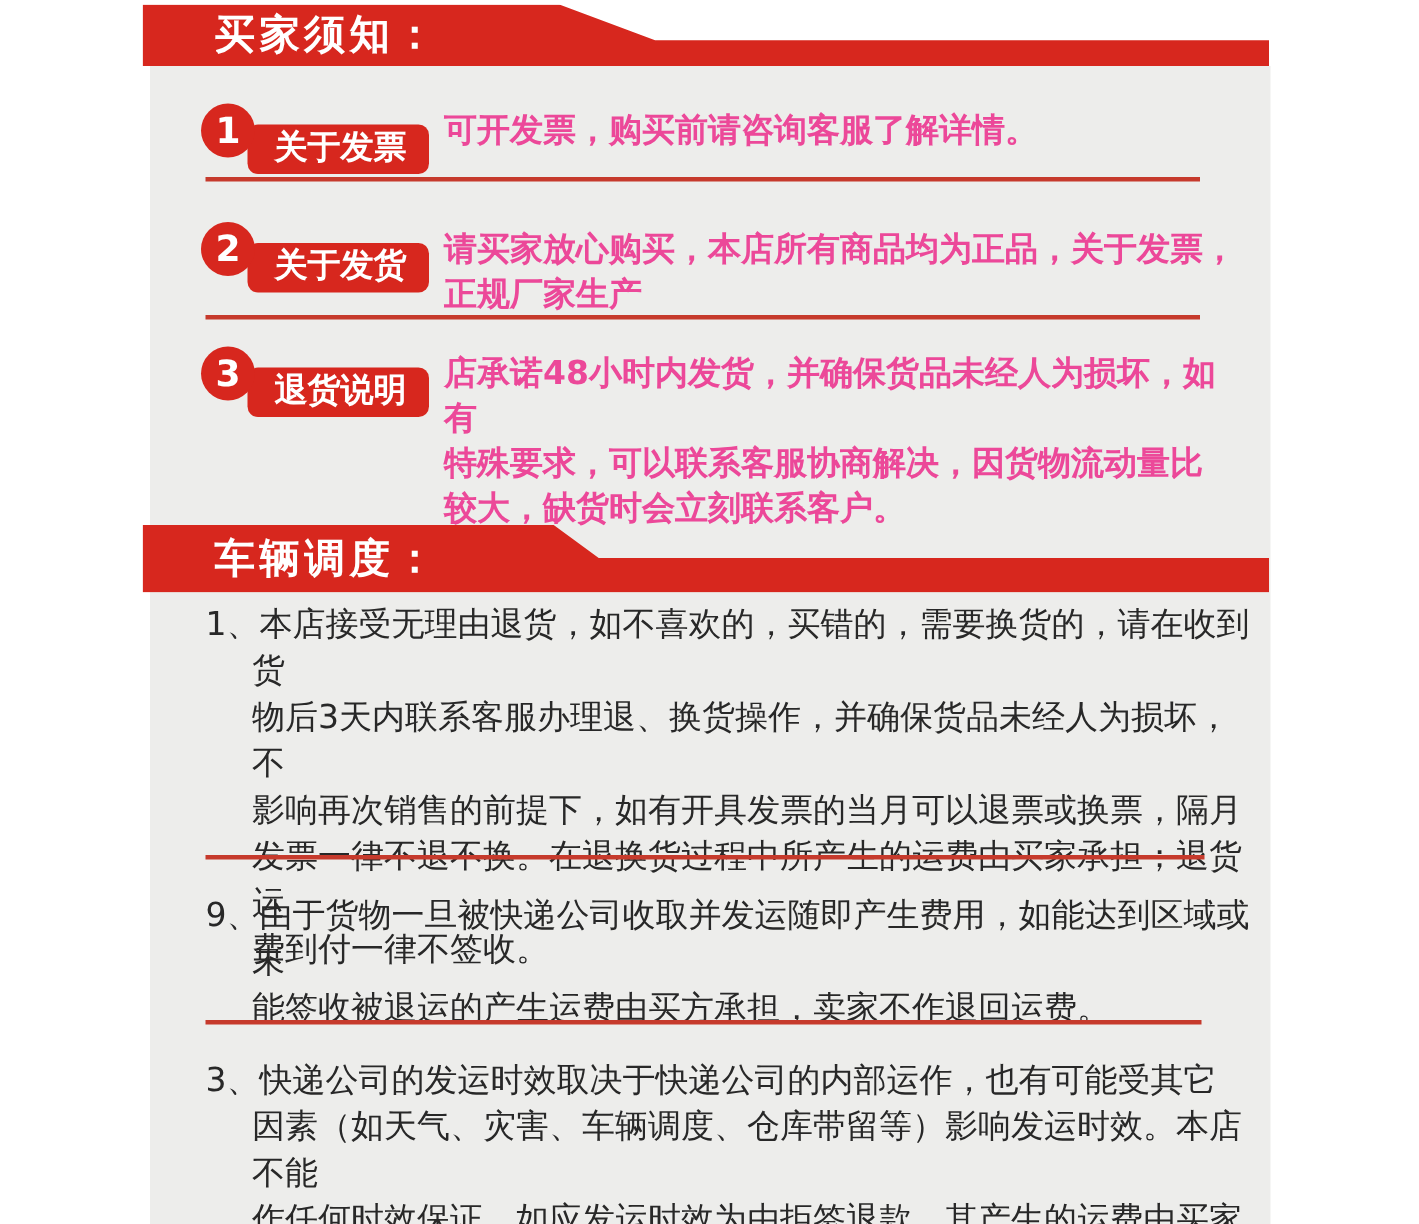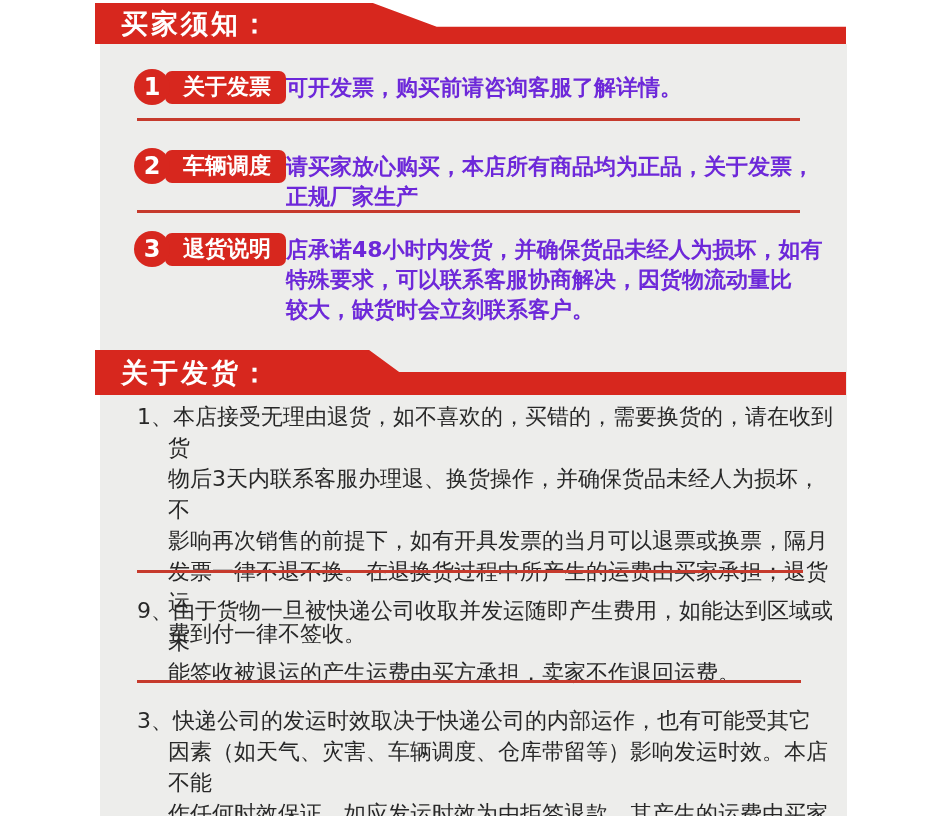--- a/index.html
+++ b/index.html
@@ -8,48 +8,48 @@
     font-family:"DejaVu Sans","Liberation Sans",sans-serif;overflow:hidden;
   }
   .panel{
     position:absolute;left:100px;top:44px;width:747px;height:772px;
     background:#ededeb;
   }
   .banner{
     position:absolute;left:95px;width:751px;background:#d7271e;color:#ffffff;
   }
   .banner-title{
-    display:block;padding-left:26px;font-weight:bold;font-size:27px;
+    display:block;padding-left:48px;font-weight:bold;font-size:27px;
     letter-spacing:3px;white-space:nowrap;
   }
   .banner1{top:3px;height:41px;
     clip-path:polygon(0 0,37% 0,45.5% 58%,100% 58%,100% 100%,0 100%);}
   .banner1 .banner-title{line-height:41px;}
   .banner2{top:350px;height:45px;
     clip-path:polygon(0 0,36.5% 0,40.5% 49%,100% 49%,100% 100%,0 100%);}
   .banner2 .banner-title{line-height:45px;}
 
   .notice-item{
     position:absolute;left:134px;width:690px;
     display:flex;align-items:flex-start;
   }
   .item1{top:69px;} .item2{top:148px;} .item3{top:231px;}
   .num-badge{
     flex:none;width:36px;height:36px;border-radius:50%;background:#d7271e;
     color:#fff;font-weight:bold;font-size:24px;display:flex;
     align-items:center;justify-content:center;position:relative;z-index:2;
   }
   .item-tag{
-    flex:none;margin-left:-5px;margin-top:2px;background:#d7271e;color:#fff;
+    flex:none;margin-left:-5px;margin-top:14px;background:#d7271e;color:#fff;
     font-weight:bold;font-size:22px;line-height:24px;padding:4px 15px 5px 18px;
     border-radius:7px;position:relative;z-index:1;white-space:nowrap;
   }
   .item-text{
-    padding-top:4px;font-size:22px;font-weight:bold;
-    color:#6d28d9;line-height:30px;white-space:pre-line;
+    margin-left:10px;padding-top:4px;font-size:22px;font-weight:bold;
+    color:#ec4899;line-height:30px;white-space:pre-line;
   }
 
   .sep{position:absolute;left:137px;width:663px;height:3px;background:#c63a2c;}
   .sep1{top:118px;} .sep2{top:210px;}
   .sep3{top:570px;width:666px;} .sep4{top:680px;width:664px;}
 
   .para{
     position:absolute;left:137px;width:700px;box-sizing:border-box;
     font-size:22px;color:#282828;line-height:31px;white-space:pre-line;
     padding-left:31px;text-indent:-31px;
@@ -70,37 +70,37 @@
   <div class="notice-item item1">
     <span class="num-badge">1</span>
     <span class="item-tag">关于发票</span>
     <span class="item-text">可开发票，购买前请咨询客服了解详情。</span>
   </div>
 
   <div class="sep sep1"></div>
 
   <div class="notice-item item2">
     <span class="num-badge">2</span>
-    <span class="item-tag">车辆调度</span>
+    <span class="item-tag">关于发货</span>
     <span class="item-text">请买家放心购买，本店所有商品均为正品，关于发票，
 正规厂家生产</span>
   </div>
 
   <div class="sep sep2"></div>
 
   <div class="notice-item item3">
     <span class="num-badge">3</span>
     <span class="item-tag">退货说明</span>
     <span class="item-text">店承诺48小时内发货，并确保货品未经人为损坏，如有
 特殊要求，可以联系客服协商解决，因货物流动量比
 较大，缺货时会立刻联系客户。</span>
   </div>
 
   <div class="banner banner2">
-    <span class="banner-title">关于发货：</span>
+    <span class="banner-title">车辆调度：</span>
   </div>
 
   <div class="para para1">1、本店接受无理由退货，如不喜欢的，买错的，需要换货的，请在收到货
 物后3天内联系客服办理退、换货操作，并确保货品未经人为损坏，不
 影响再次销售的前提下，如有开具发票的当月可以退票或换票，隔月
 发票一律不退不换。在退换货过程中所产生的运费由买家承担；退货运
 费到付一律不签收。</div>
 
   <div class="sep sep3"></div>
 

